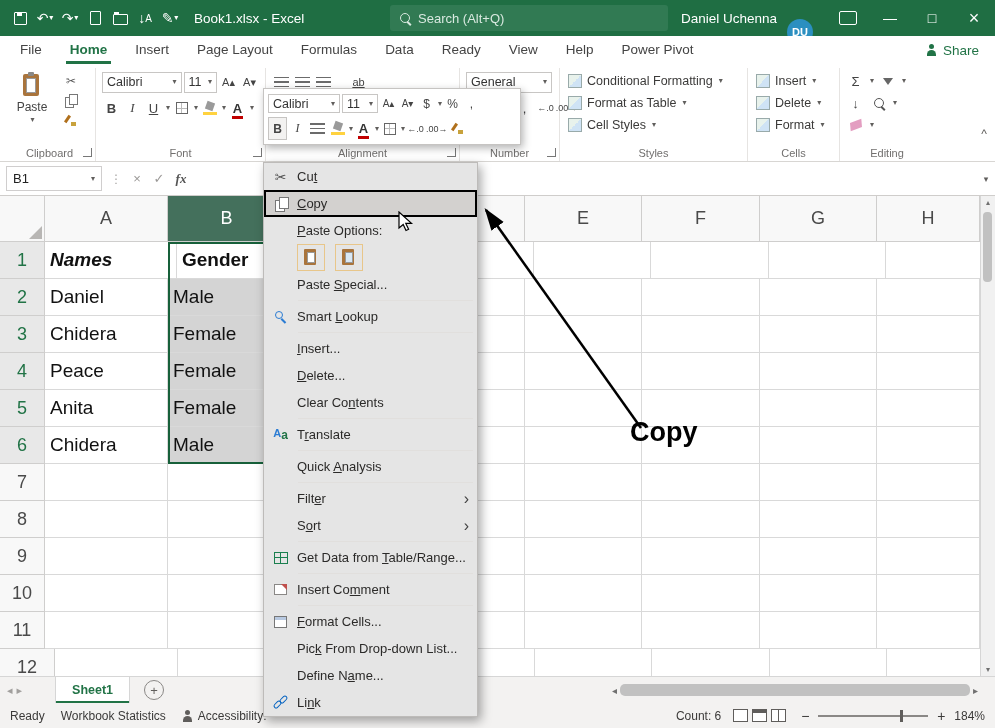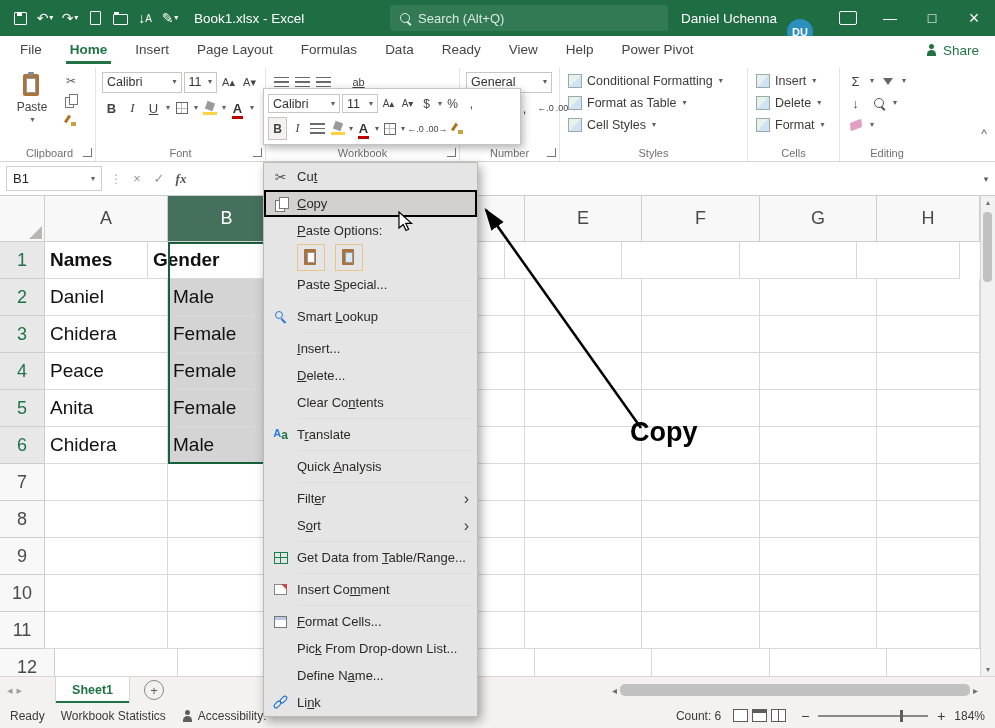--- a/index.html
+++ b/index.html
@@ -340,21 +340,21 @@
           <span class="alic"></span>
         </span>
       <span class="ribtn">
           <span class="alic"></span>
         </span>
       <span class="ribtn" style="margin-left:14px">
           <span class="borders-ic"></span>
         </span>
       <span class="ddv" style="color:#605e5c">▾</span>
     </div>
-    <div class="glabel">Workbook</div>
+    <div class="glabel">Alignment</div>
     <span class="launcher"></span>
   </div>
 
   <div class="rgroup" style="width:100px">
     <div class="frow">
       <div class="combo" style="width:86px">
           <span>General</span>
           <span class="ddv">▾</span>
         </div>
     </div>
@@ -461,21 +461,21 @@
       <div class="gc ch selch" style="width: 118px;">B</div>
       <div class="gc ch" style="width: 119px;">C</div>
       <div class="gc ch" style="width: 120px;">D</div>
       <div class="gc ch" style="width: 117px;">E</div>
       <div class="gc ch" style="width: 118px;">F</div>
       <div class="gc ch" style="width: 117px;">G</div>
       <div class="gc ch" style="width: 103px;">H</div>
     </div>
     <div class="grow">
       <div class="gc rh selrh" style="width: 45px;">1</div>
-      <div class="gc cell b" style="width: 103px;">Names</div>
+      <div class="gc cell b" style="width: 132px; font-style: italic;">Names</div>
       <div class="gc cell b activecell" style="width: 118px;">Gender</div>
       <div class="gc cell" style="width: 119px;"></div>
       <div class="gc cell" style="width: 120px;"></div>
       <div class="gc cell" style="width: 117px;"></div>
       <div class="gc cell" style="width: 118px;"></div>
       <div class="gc cell" style="width: 117px;"></div>
       <div class="gc cell" style="width: 103px;"></div>
     </div>
     <div class="grow">
       <div class="gc rh selrh" style="width: 45px;">2</div>

